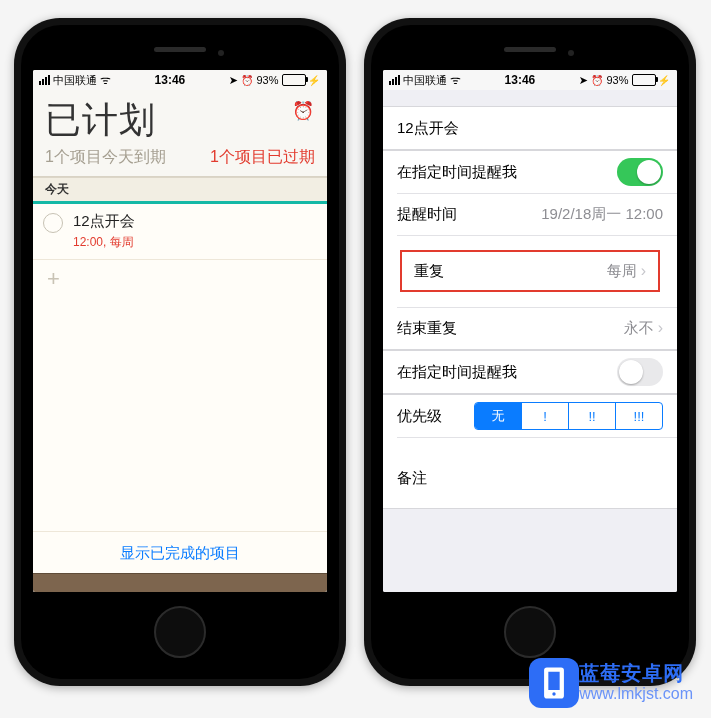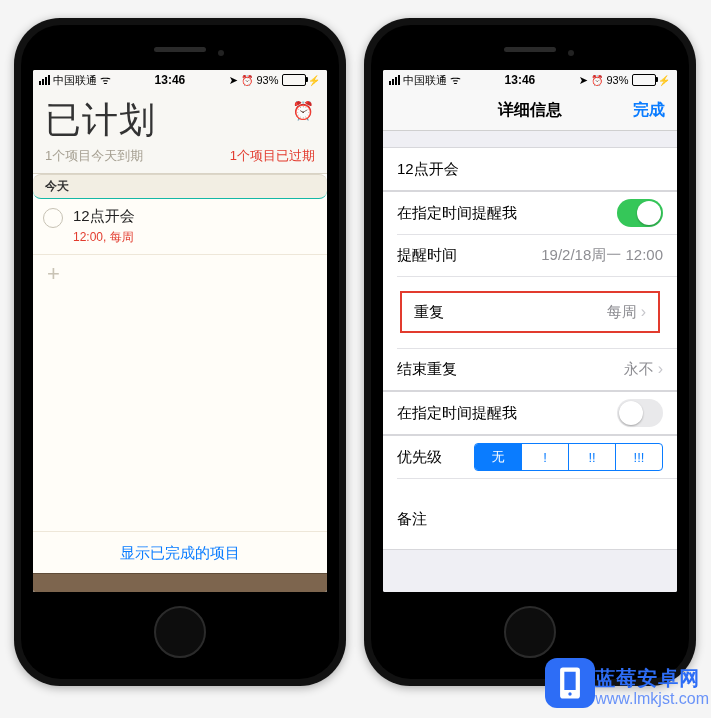--- a/index.html
+++ b/index.html
@@ -99,32 +99,31 @@
   .charge { color:#000; font-size:10px; }
   
   .l-header {
     background:#f8f7f3;
     padding: 6px 12px 8px;
     border-bottom:1px solid #d9d3c5;
   }
   .l-title-row { display:flex; justify-content:space-between; align-items:flex-start; }
   .l-title { font-size:36px; font-weight:400; color:#333; letter-spacing:1px; }
   .alarm-icon { color:#b8b1a0; font-size:18px; margin-top:4px;}
-  .l-sub-row { display:flex; justify-content:space-between; font-size:13px; margin-top:2px;}
+  .l-sub-row { display:flex; justify-content:space-between; font-size:16px; margin-top:2px;}
   .l-sub-left { color:#a59f91; }
   .l-sub-right { color:#e23b2e; }
   .section-hdr {
     background:#f2eee3;
     border-top:1px solid #dcd6c8;
-    border-bottom:1px solid #14b8a6;
+    border-bottom:3px solid #14b8a6;
     font-size:12px;
     font-weight:600;
     padding:3px 12px;
     color:#333;
-    border-radius:8px;
   }
   .todo-item {
     display:flex;
     padding:8px 12px 8px 10px;
     gap:10px;
   }
   .radio {
     width:18px;height:18px;border:1.5px solid #c7c2b4;border-radius:50%;flex-shrink:0;margin-top:1px;
   }
   .todo-text-main { font-size:15px; color:#222;}
@@ -201,24 +200,24 @@
     font-size:13px;
     color:#0a7cff;
     border-left:1px solid #0a7cff;
   }
   .seg-item:first-child{border-left:none;}
   .seg-item.sel { background:#0a7cff; color:#fff; }
   .notes-cell { align-items:center; padding-top:11px; min-height:60px; color:#000;}
   
   .watermark {
     position:absolute;
-    right:2px;
+    right:18px;
     bottom:10px;
     display:flex;
-    align-items:flex-end;
+    align-items:center;
   }
   .wm-badge {
     width:50px;height:50px;background:#2d6df6;border-radius:12px;display:flex;align-items:center;justify-content:center;
   }
   .wm-badge svg { width:34px;height:34px; }
   .wm-text-box { display:flex;flex-direction:column;line-height:1.15; }
   .wm-cn { font-size:20px; font-weight:700; color:#2d6df6; letter-spacing:1px;}
   .wm-url { font-size:16px; color:#6a93f8; }
 </style>
 </head>
@@ -302,24 +301,20 @@
           <div class="sb-center">13:46</div>
           <div class="sb-right">
             <span>➤</span>
             <span style="font-size:10px">⏰</span>
             <span>93%</span>
             <span class="battery"><span class="fill"></span></span>
             <span class="charge">⚡</span>
           </div>
         </div>
 
-        <div class="r-nav">
-          <div class="r-nav-title">详细信息</div>
-          <div class="r-nav-done">完成</div>
-        </div>
 
         <div class="r-body">
           <div class="group">
             <div class="cell">
               <div class="cell-label">12点开会</div>
             </div>
           </div>
 
           <div class="group">
             <div class="cell">

